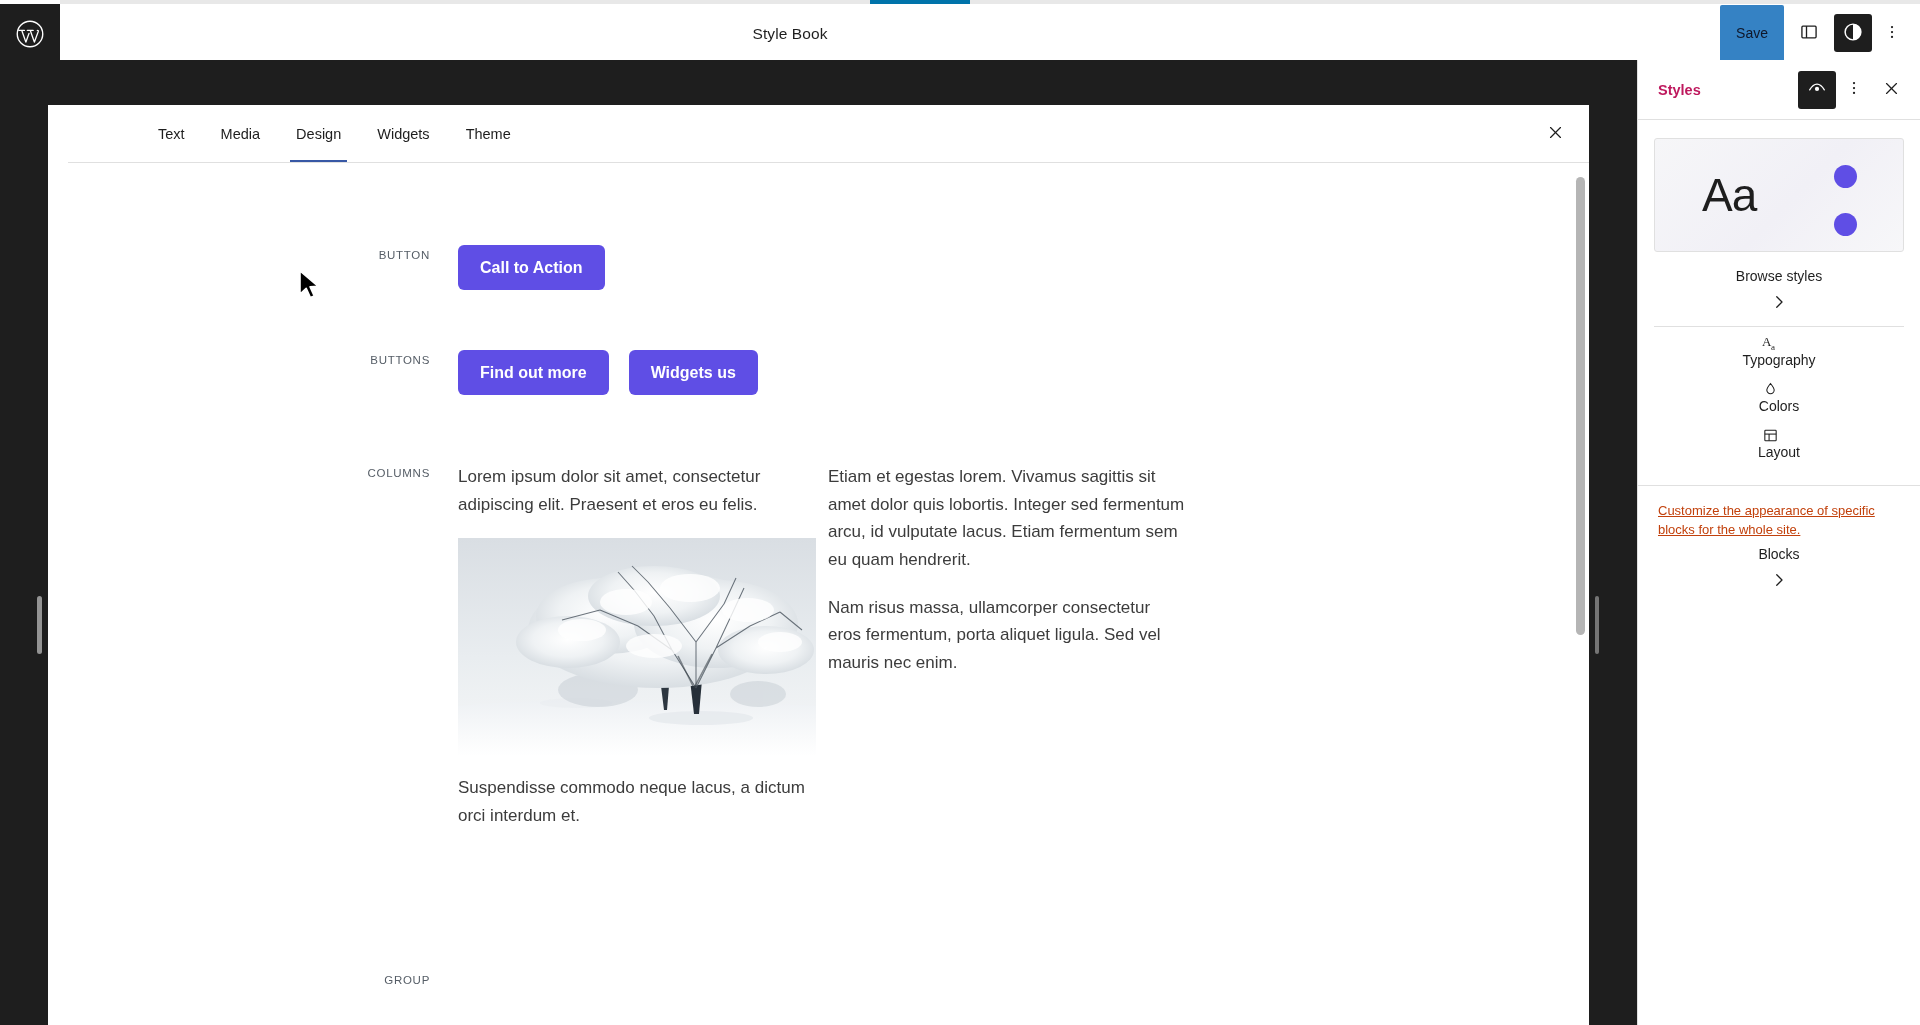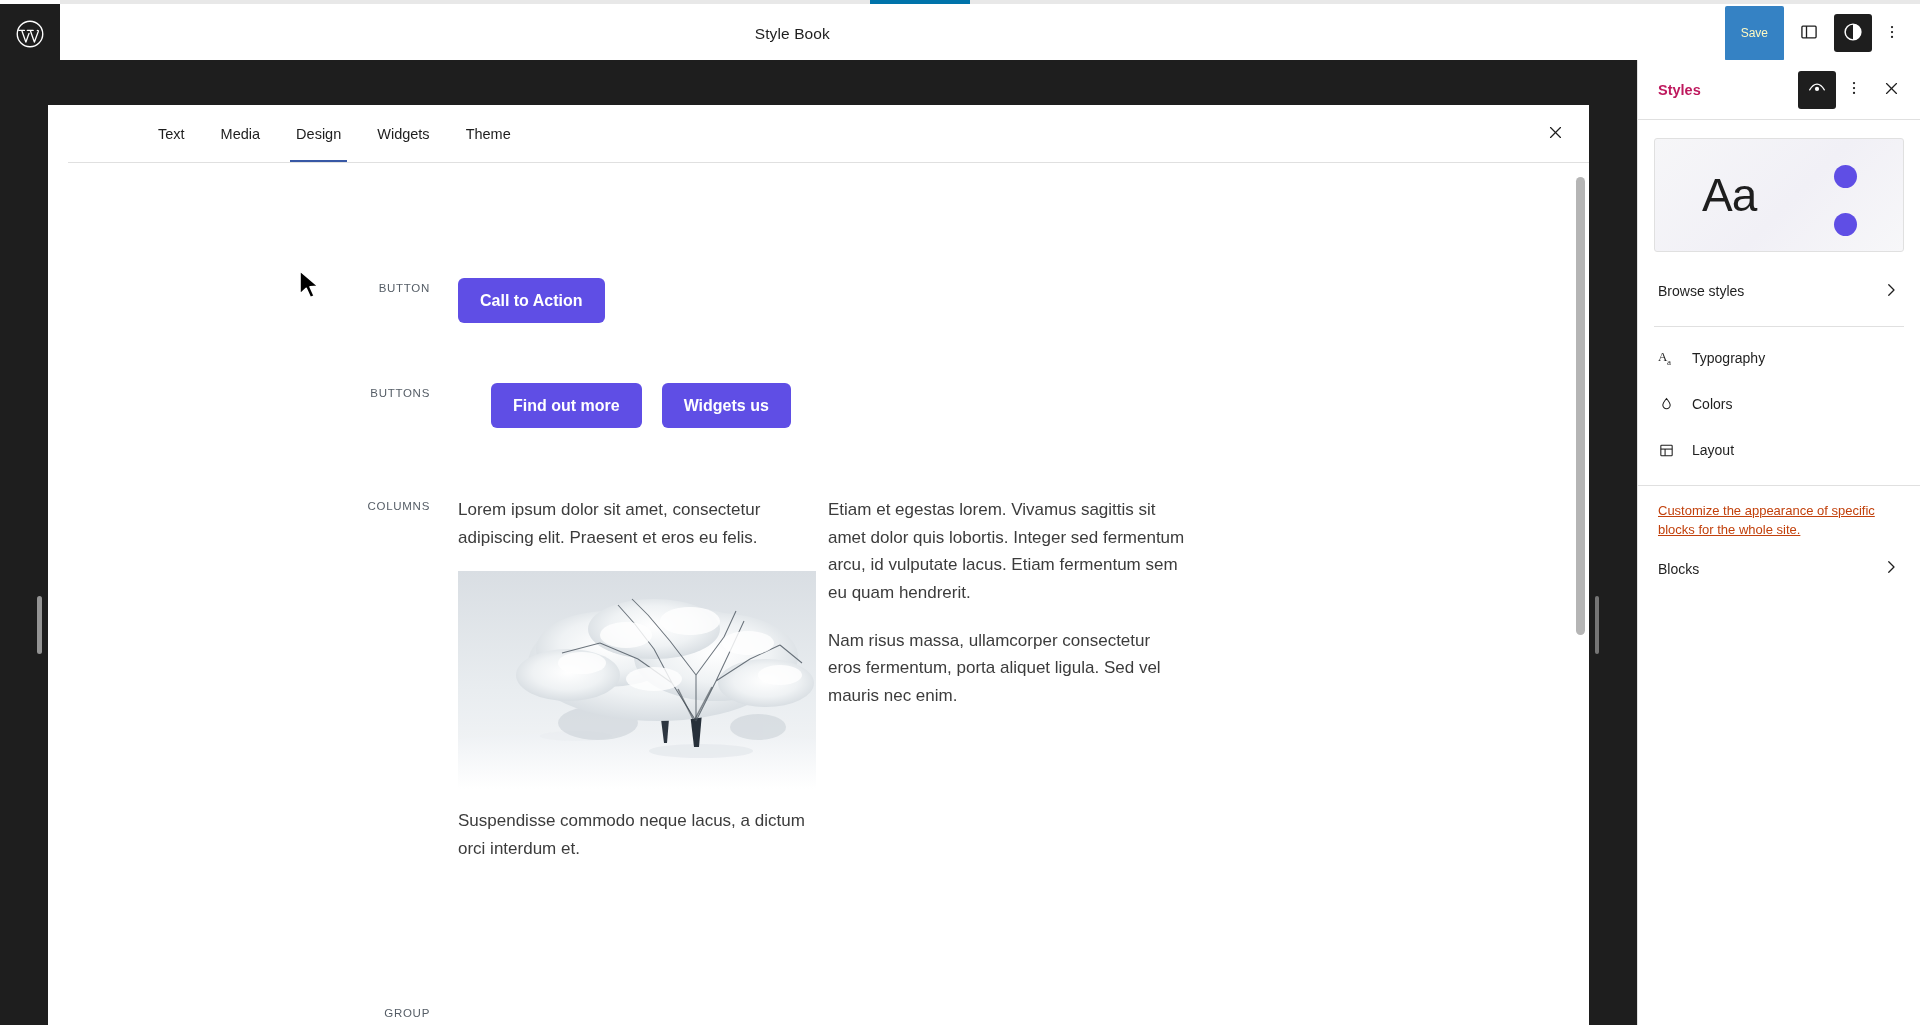--- a/index.html
+++ b/index.html
@@ -43,24 +43,24 @@
     letter-spacing: .1px;
     padding-left: 0px;
     margin-right: 200px;
   }
   .topbar-actions {
     display: flex; align-items: center; gap: 6px;
     padding-right: 14px;
   }
   .save-btn {
     background: #3582c4;
-    color: #fef9c3;
+    color: #0f172a;
     border: none;
     font-family: inherit;
-    font-size: 12px;
+    font-size: 14px;
     padding: 20px 16px;
     border-radius: 2px;
     cursor: pointer;
     line-height: 1.2;
   }
   .icon-btn {
     width: 38px; height: 38px;
     display: flex; align-items: center; justify-content: center;
     background: transparent;
     border: none; border-radius: 3px;
@@ -172,22 +172,22 @@
     padding-right: 28px;
     font-size: 11.5px;
     letter-spacing: .7px;
     color: #555d66;
     text-transform: uppercase;
     padding-top: 4px;
   }
   .sb-content { flex: 1; padding-right: 60px; }
 
   
-  .row-button   { margin-top: 115px; }
-  .row-buttons  { margin-top: 60px; gap: 33px; }
+  .row-button   { margin-top: 82px; }
+  .row-buttons  { margin-top: 60px; }
   .row-columns  { margin-top: 68px; }
   .row-group    { margin-top: 120px; }
 
   .wp-btn {
     display: inline-block;
     background: #5f4ee5;
     color: #ffffff;
     font-size: 16px;
     font-weight: bold;
     padding: 13px 22px;
@@ -274,20 +274,21 @@
 
   .s-row {
     display: flex; align-items: center;
     height: 46px;
     margin: 0 8px;
     padding: 0 12px;
     cursor: pointer;
     border-radius: 2px;
     color: #1e1e1e;
     font-size: 14px;
+    flex-direction: column;
   }
   .s-row .label { flex: 1; }
   .s-row .micon {
     width: 24px; margin-right: 10px;
     display: flex; align-items: center; justify-content: flex-start;
     color: #1e1e1e;
   }
   .s-browse { margin-top: 16px; }
   .s-sep { height: 1px; background: #e0e0e0; margin: 12px 16px 8px; }
   .s-desc {

